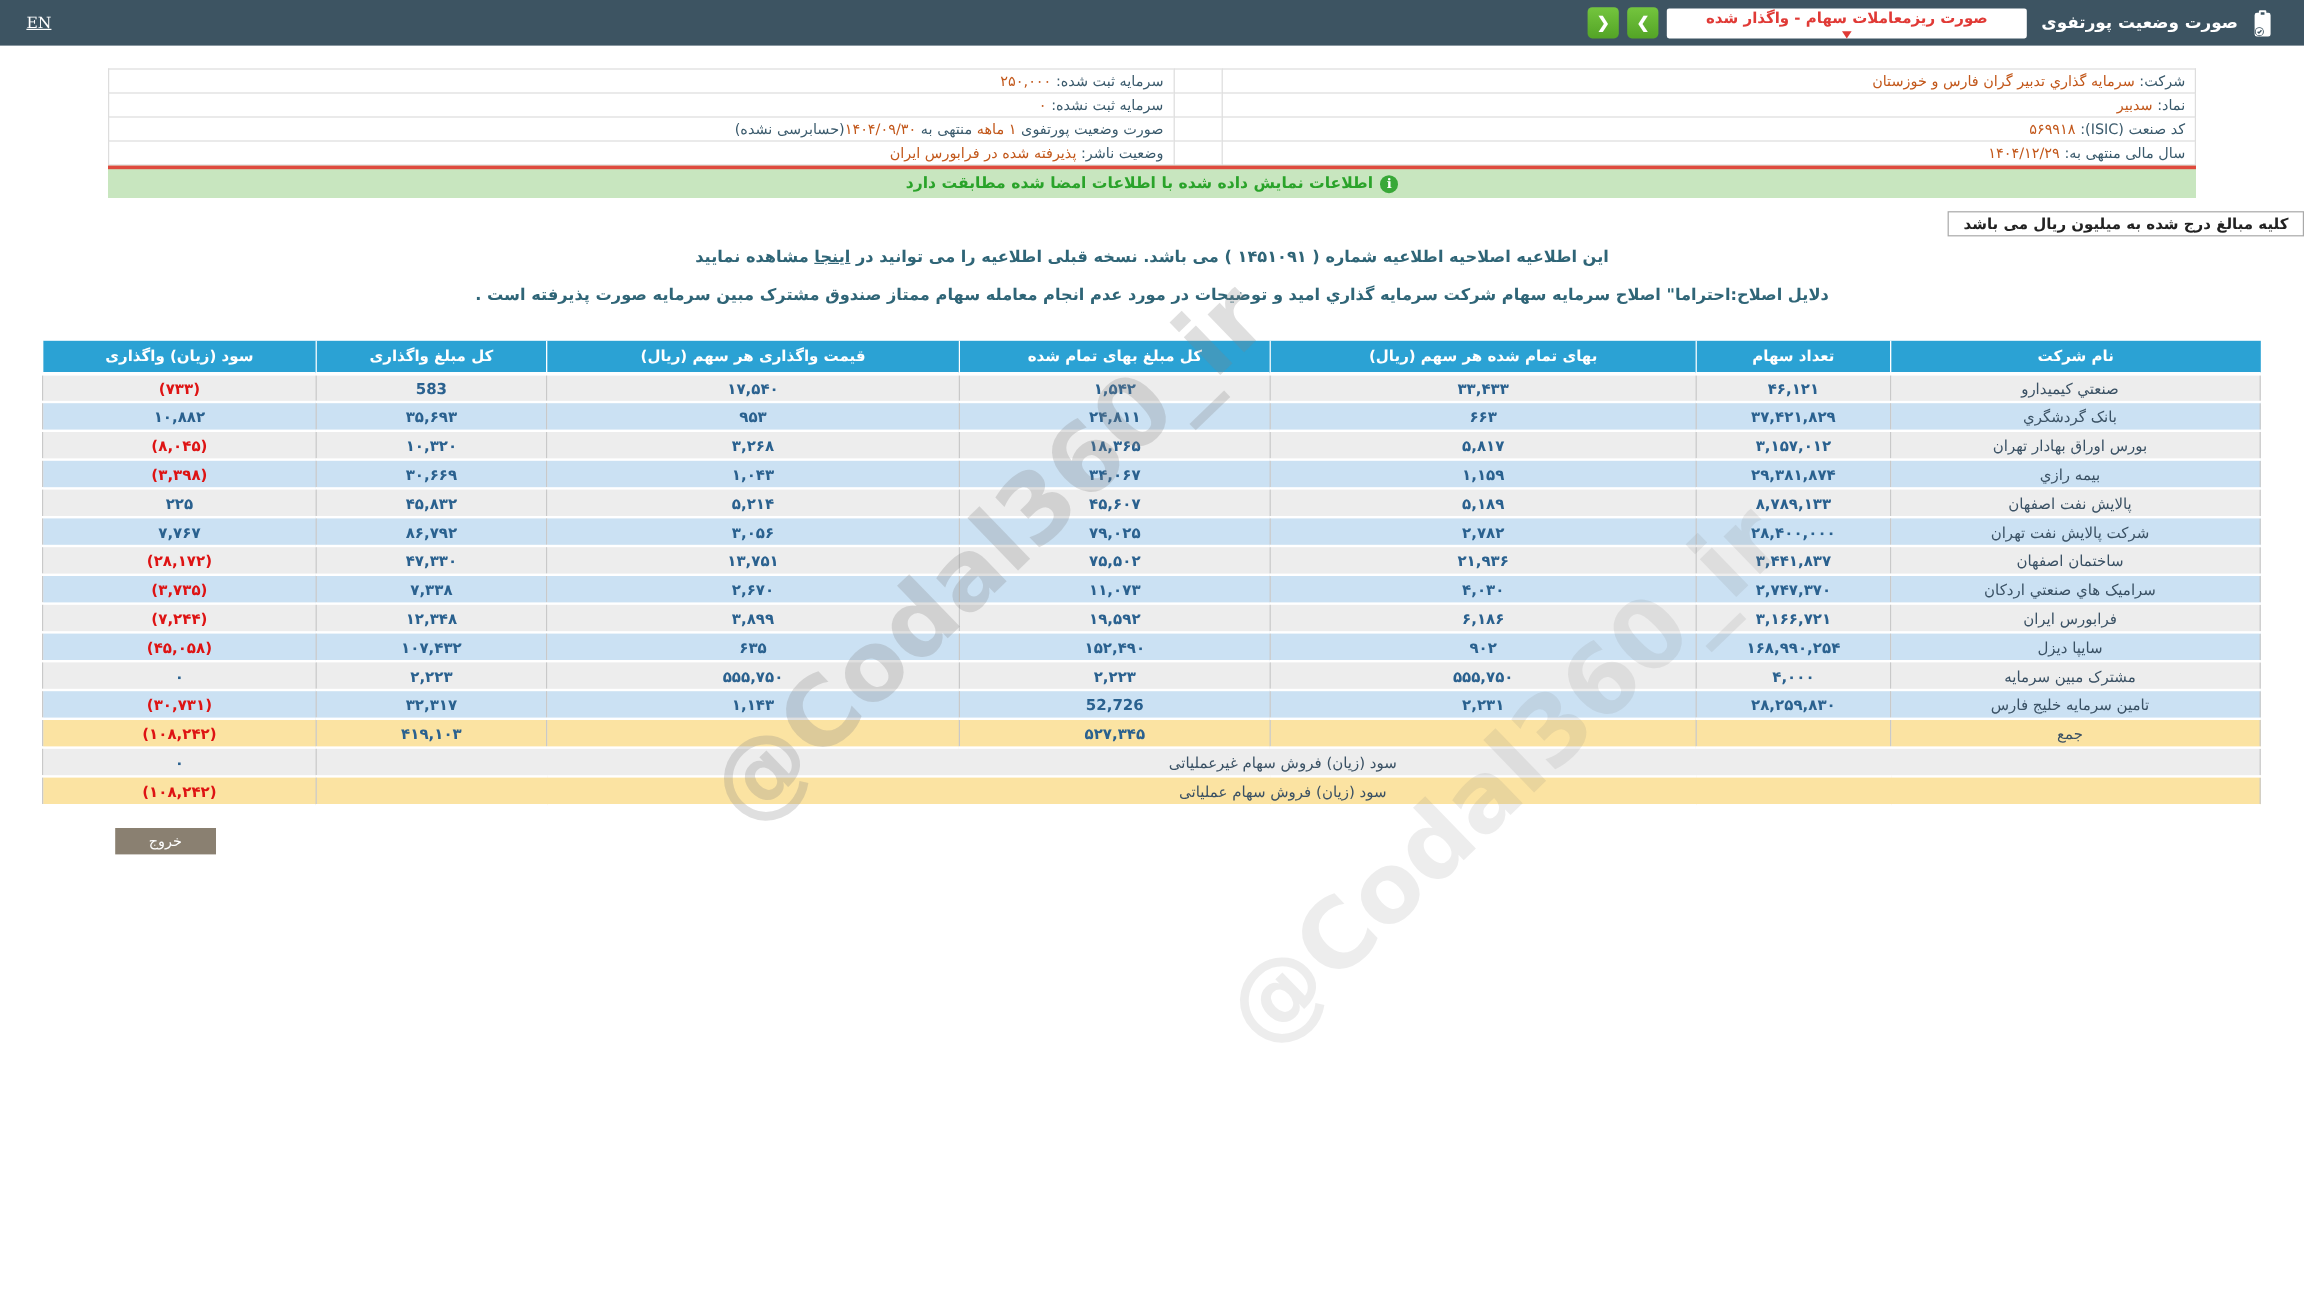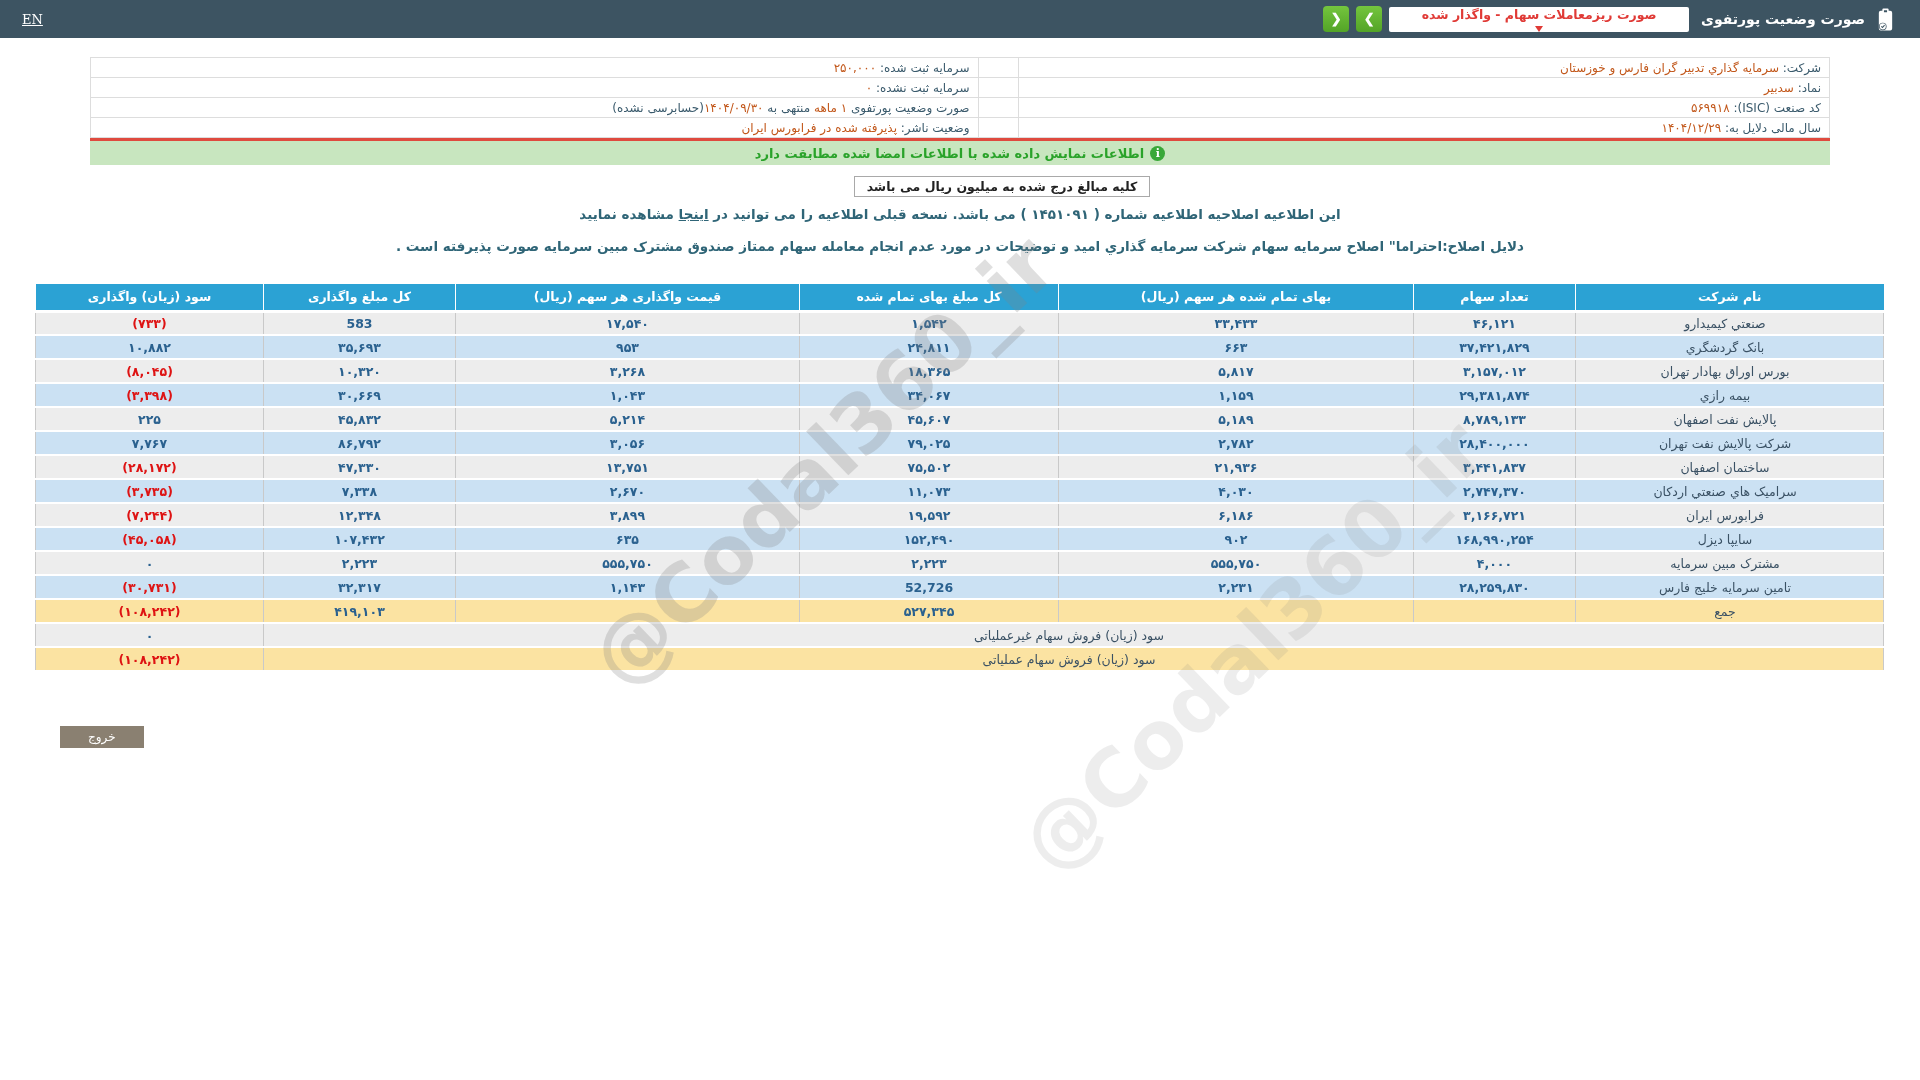--- a/index.html
+++ b/index.html
@@ -52,21 +52,21 @@
   
   .banner{width:1740px;margin:0 auto;background:var(--banner-bg);
     border-top:3px solid var(--separator-red);height:27px;display:flex;align-items:center;
     justify-content:center;gap:6px;}
   .banner-text{color:var(--banner-text);font-size:13px;font-weight:bold;}
   .info-circle{width:15px;height:15px;border-radius:50%;background:#38A838;color:#fff;
     font-size:11px;font-weight:bold;display:inline-flex;align-items:center;justify-content:center;
     font-family:"DejaVu Serif",serif;}
 
   
-  .unit-wrap{margin:11px 0 0 0;text-align:center;padding-left:84px;direction:ltr;}
+  .unit-wrap{margin:11px 0 0 0;text-align:right;padding-left:84px;direction:ltr;}
   .unit-box{display:inline-block;border:1px solid #a9a9a9;padding:2px 12px;font-size:12.5px;
     color:#222;direction:rtl;font-weight:600;}
 
   
   .notice{ text-align:center;color:#2F6577;font-weight:bold;font-size:13.5px;margin-top:9px;}
   .notice.second{margin-top:16px;}
   .notice a{color:#2F6577;text-decoration:underline;cursor:pointer;}
 
   
   .table-wrap{margin:30px 36px 0;}
@@ -81,21 +81,21 @@
   .col-name{width:308px;}.col-shares{width:162px;}.col-cps{width:355px;}
   .col-tc{width:259px;}.col-tps{width:344px;}.col-tt{width:192px;}.col-profit{width:228px;}
   td.name-cell{text-align:right;padding-right:9px;color:#3A5164;}
   td.num{color:var(--number-blue);font-weight:bold;}
   td.neg{color:var(--negative-red);font-weight:bold;}
   tr.row-gray td{background:var(--row-alt-gray);}
   tr.row-blue td{background:var(--row-alt-blue);}
   tr.total-row td{background:var(--total-yellow);}
 
   
-  .exit-wrap{margin-top:54px;text-align:left;padding-left:60px;direction:ltr;}
+  .exit-wrap{margin-top:18px;text-align:left;padding-left:96px;direction:ltr;}
   .exit-btn{background:var(--exit-gray);color:#fff;border:none;font-size:12px;
     padding:4px 28px;cursor:pointer;font-family:inherit;}
 
   
   .wm{position:absolute;pointer-events:none;font-weight:bold;direction:ltr;
     font-size:80px;white-space:nowrap;z-index:5;}
   .wm1{left:520px;top:415px;color:rgba(130,130,130,0.26);transform:rotate(-44deg);}
   .wm2{left:950px;top:600px;color:rgba(130,130,130,0.14);transform:rotate(-44deg);}
 </style>
 </head>
@@ -150,21 +150,21 @@
       <span class="i-value">۵۶۹۹۱۸</span>
     </td>
     <td class="i-gap"></td>
     <td class="i-left">
       <span class="i-label">صورت وضعیت پورتفوی </span><span class="i-value">۱ ماهه</span>
       <span class="i-label">منتهی به </span><span class="i-value">۱۴۰۴/۰۹/۳۰</span><span class="i-label">(حسابرسی نشده)</span>
     </td>
   </tr>
   <tr>
     <td class="i-right">
-      <span class="i-label">سال مالی دلایل به:</span>
+      <span class="i-label">سال مالی منتهی به:</span>
       <span class="i-value">۱۴۰۴/۱۲/۲۹</span>
     </td>
     <td class="i-gap"></td>
     <td class="i-left">
       <span class="i-label">وضعیت ناشر:</span>
       <span class="i-value">پذیرفته شده در فرابورس ایران</span>
     </td>
   </tr>
 </tbody>
   </table>

